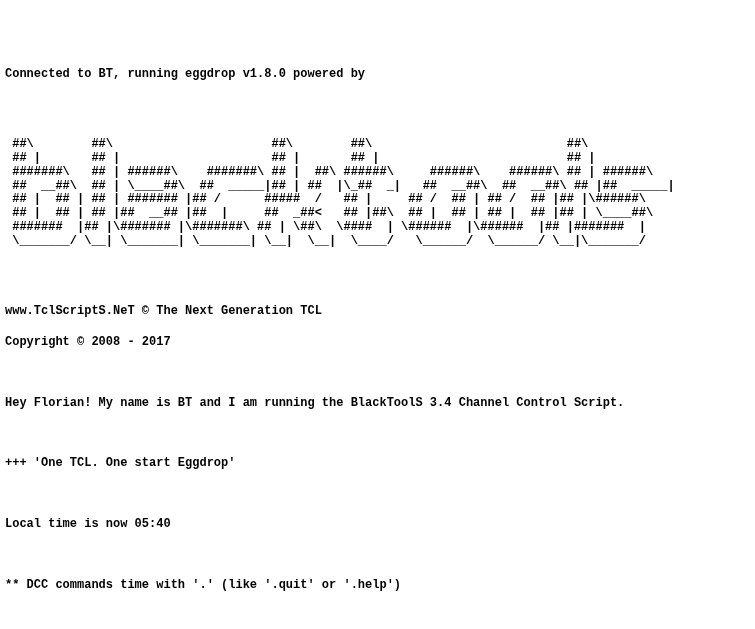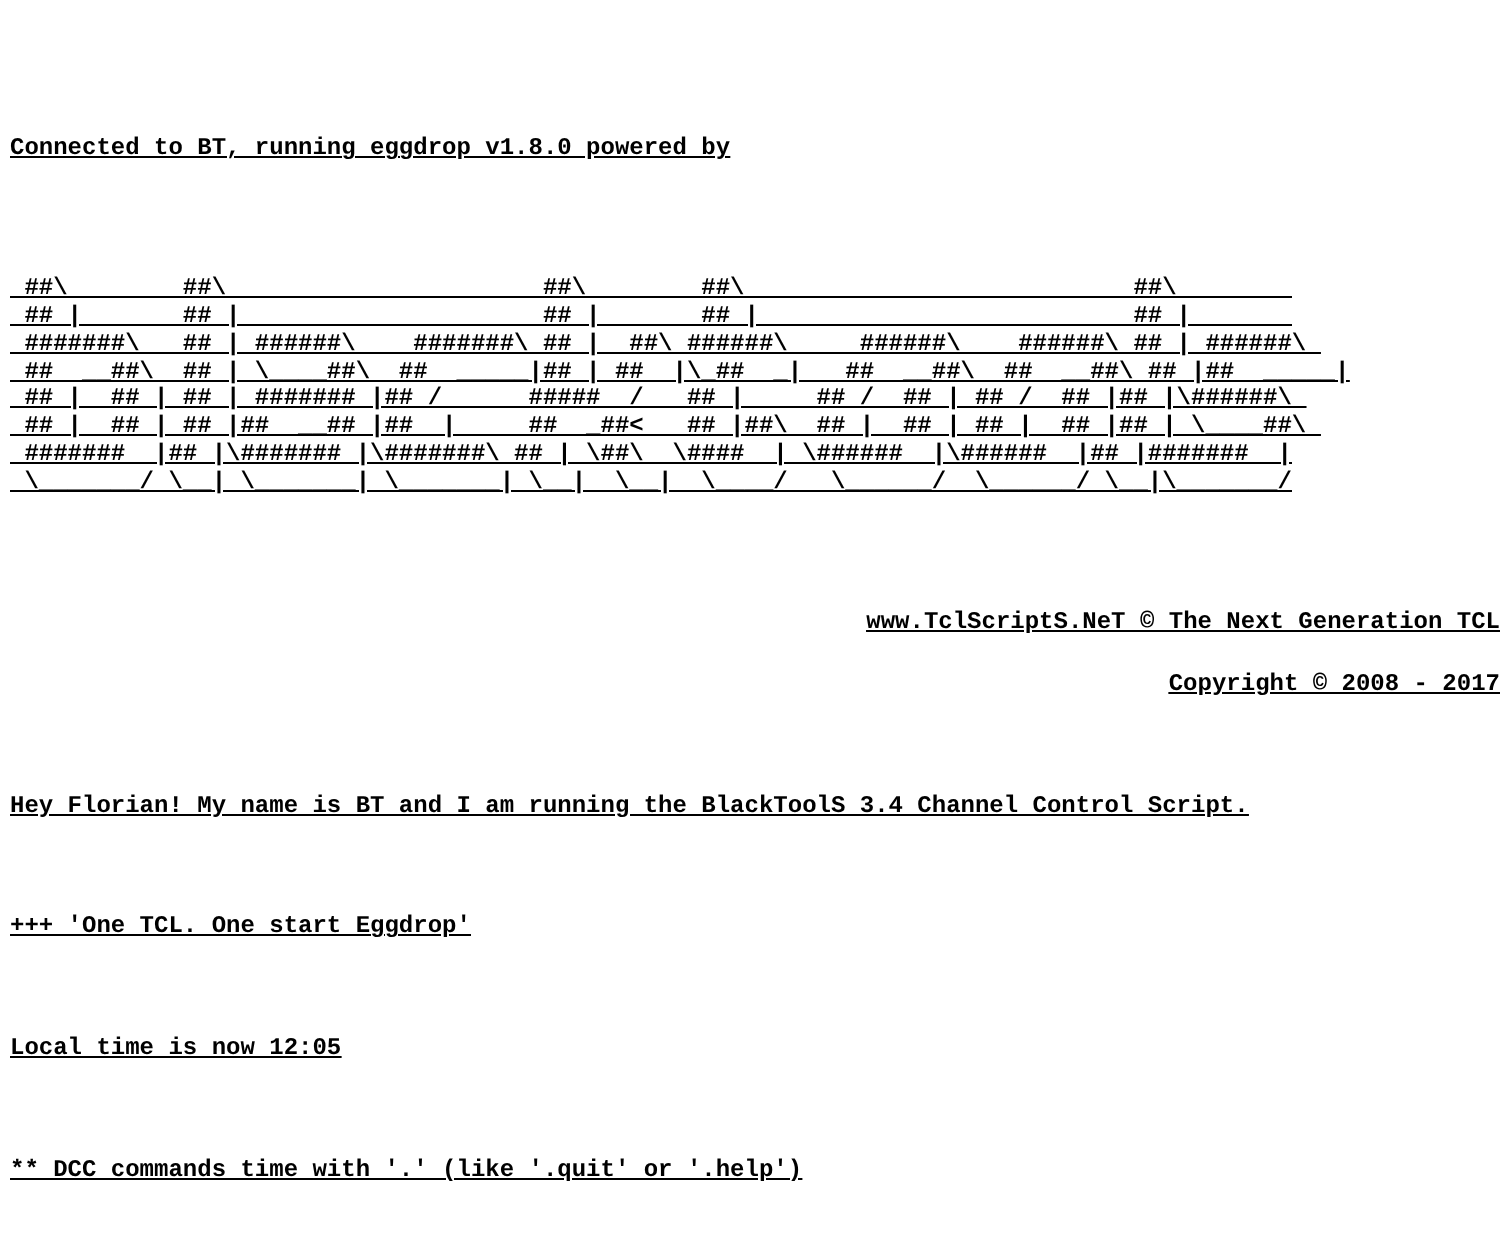--- a/index.html
+++ b/index.html
@@ -1,19 +1,18 @@
 <!DOCTYPE html>
 <html><head>
   <meta charset="utf-8">
   <style>
     * {
       margin: 0;
       padding: 0;
       box-sizing: border-box;
-      text-decoration: underline;
     }
     body {
       background: #ffffff;
       color: #000000;
       font-family: "Courier New", Courier, monospace;
       font-size: 12px;
       font-weight: bold;
       line-height: 1.3;
       padding: 5px;
       white-space: pre;
@@ -24,21 +23,21 @@
     .line {
       white-space: pre;
     }
     .ascii-art {
       white-space: pre;
       line-height: 1.15;
       margin-top: 10px;
       margin-bottom: 10px;
     }
     .center {
-      text-align: right;
+      text-align: left;
       white-space: pre-wrap;
     }
     .blank {
       height: 14px;
     }
   </style>
 </head>
 <body>
 
 
@@ -54,21 +53,21 @@
  #######  |## |\####### |\#######\ ## | \##\  \####  | \######  |\######  |## |#######  |
  \_______/ \__| \_______| \_______| \__|  \__|  \____/   \______/  \______/ \__|\_______/</div>
 <div class="blank"></div>
 <div class="center">www.TclScriptS.NeT © The Next Generation TCL</div>
 <div class="center">Copyright © 2008 - 2017</div>
 <div class="blank"></div>
 <div class="line">Hey Florian! My name is BT and I am running the BlackToolS 3.4 Channel Control Script.</div>
 <div class="blank"></div>
 <div class="line">+++ 'One TCL. One start Eggdrop'</div>
 <div class="blank"></div>
-<div class="line">Local time is now 12:05</div>
+<div class="line">Local time is now 05:40</div>
 <div class="blank"></div>
 <div class="line">** DCC commands time with '.' (like '.quit' or '.help')</div>
 <div class="blank"></div>
 
 
 
 
 
 
 

